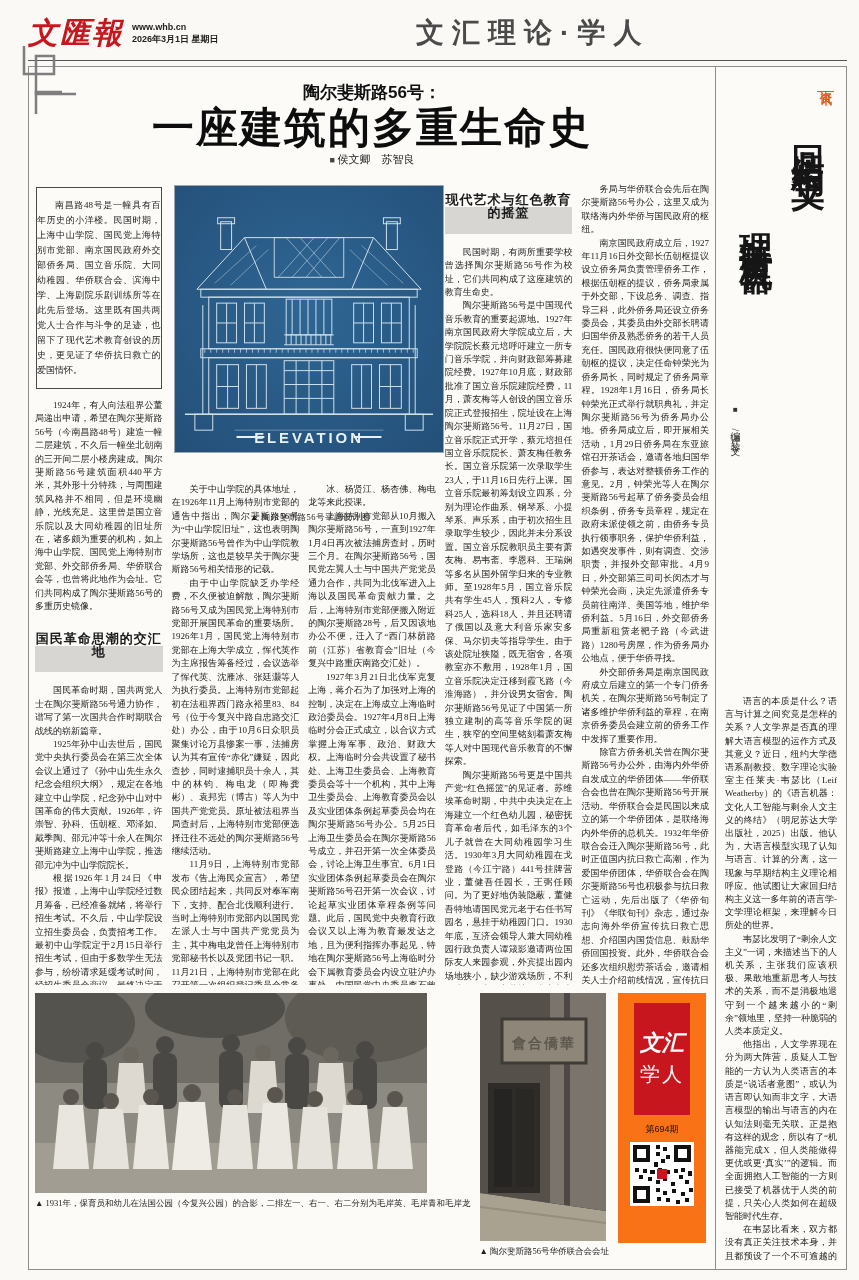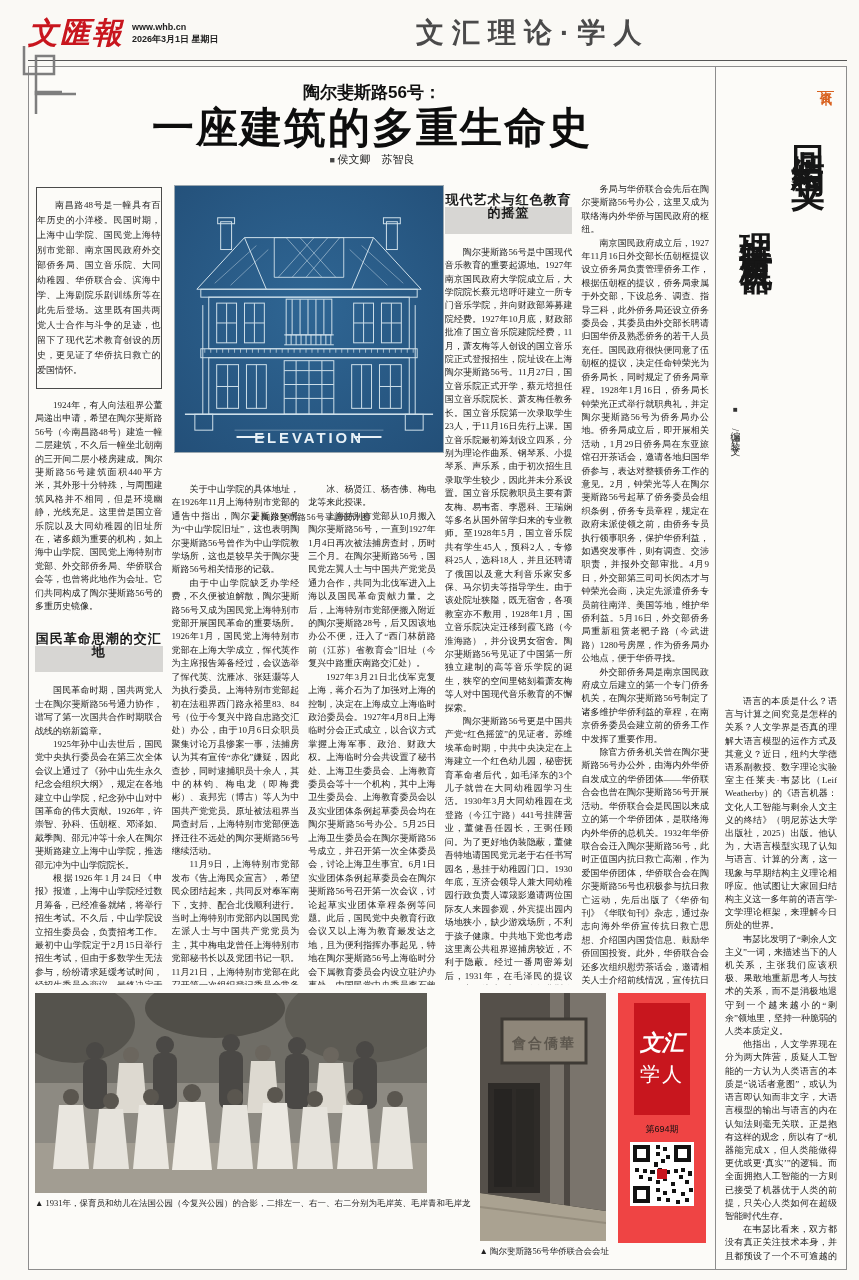--- a/index.html
+++ b/index.html
@@ -51,21 +51,21 @@
   
   .blueprint { position:absolute; left:139px; top:2px; width:272px; }
   .blueprint svg { display:block; border:1px solid #9aa7b0; }
   .fig-caption { font-size:8.5px; color:#222; text-align:center; padding-top:15px; letter-spacing:.5px;margin-top:44px; }
 
   
   .photos-row { display:flex; gap:9px; margin-top:8px; height:278px; }
   .photo-box { display:flex; flex-direction:column; }
   .photo-box svg { display:block; }
   .photo-cap { font-size:8.5px; color:#222; padding-top:5px; text-align:left; }
-  .journal-panel { width:88px; height:250px; background:#ef4444; display:flex; flex-direction:column;
+  .journal-panel { width:88px; height:250px; background:#f97316; display:flex; flex-direction:column;
                    align-items:center; padding-top:10px; }
   .journal-logo { width:56px; height:112px; background:#c8161e; color:#fff; display:flex;
                   flex-direction:column; align-items:center; justify-content:center; }
   .journal-logo .l1 { font-style:italic; font-weight:bold; font-size:22px; line-height:24px; }
   .journal-logo .l2 { font-family:"Liberation Sans",sans-serif; font-size:20px; letter-spacing:2px; margin-top:6px; }
   .issue-no { font-size:9px; color:#111; margin:8px 0 6px 0; font-family:"Liberation Sans",sans-serif; }
 
   
   .tag { position:absolute; top:14px; right:12px; color:#d9611f; font-weight:bold; font-size:12px;
          writing-mode:vertical-rl; letter-spacing:2px; font-family:"Liberation Sans",sans-serif;
@@ -147,20 +147,21 @@
           <div class="body-text">
               <p>冰、杨贤江、杨杏佛、梅电龙等来此授课。</p>
               <p>上海特别市党部从10月搬入陶尔斐斯路56号，一直到1927年1月4日再次被法捕房查封，历时三个月。在陶尔斐斯路56号，国民党左翼人士与中国共产党党员通力合作，共同为北伐军进入上海以及国民革命贡献力量。之后，上海特别市党部便搬入附近的陶尔斐斯路28号，后又因该地办公不便，迁入了“西门林荫路前（江苏）省教育会”旧址（今复兴中路重庆南路交汇处）。</p>
               <p>1927年3月21日北伐军克复上海，蒋介石为了加强对上海的控制，决定在上海成立上海临时政治委员会。1927年4月8日上海临时分会正式成立，以合议方式掌握上海军事、政治、财政大权。上海临时分会共设置了秘书处、上海卫生委员会、上海教育委员会等十一个机构，其中上海卫生委员会、上海教育委员会以及实业团体条例起草委员会均在陶尔斐斯路56号办公。5月25日上海卫生委员会在陶尔斐斯路56号成立，并召开第一次全体委员会，讨论上海卫生事宜。6月1日实业团体条例起草委员会在陶尔斐斯路56号召开第一次会议，讨论起草实业团体章程条例等问题。此后，国民党中央教育行政会议又以上海为教育最发达之地，且为便利指挥办事起见，特地在陶尔斐斯路56号上海临时分会下属教育委员会内设立驻沪办事处，由国民党中央委员李石曾主持。</p>
             </div>
         </div>
 
         <div class="col col4">
           <h3 class="sec-head">现代艺术与红色教育的摇篮</h3>
           <div class="body-text">
+              <p>民国时期，有两所重要学校曾选择陶尔斐斯路56号作为校址，它们共同构成了这座建筑的教育生命史。</p>
               <p>陶尔斐斯路56号是中国现代音乐教育的重要起源地。1927年南京国民政府大学院成立后，大学院院长蔡元培呼吁建立一所专门音乐学院，并向财政部筹募建院经费。1927年10月底，财政部批准了国立音乐院建院经费，11月，萧友梅等人创设的国立音乐院正式登报招生，院址设在上海陶尔斐斯路56号。11月27日，国立音乐院正式开学，蔡元培担任国立音乐院院长、萧友梅任教务长。国立音乐院第一次录取学生23人，于11月16日先行上课。国立音乐院最初筹划设立四系，分别为理论作曲系、钢琴系、小提琴系、声乐系，由于初次招生且录取学生较少，因此并未分系设置。国立音乐院教职员主要有萧友梅、易韦斋、李恩科、王瑞娴等多名从国外留学归来的专业教师。至1928年5月，国立音乐院共有学生45人，预科2人，专修科25人，选科18人，并且还聘请了俄国以及意大利音乐家安多保、马尔切夫等指导学生。由于该处院址狭隘，既无宿舍，各项教室亦不敷用，1928年1月，国立音乐院决定迁移到霞飞路（今淮海路），并分设男女宿舍。陶尔斐斯路56号见证了中国第一所独立建制的高等音乐学院的诞生，狭窄的空间里铭刻着萧友梅等人对中国现代音乐教育的不懈探索。</p>
               <p>陶尔斐斯路56号更是中国共产党“红色摇篮”的见证者。苏维埃革命时期，中共中央决定在上海建立一个红色幼儿园，秘密抚育革命者后代，如毛泽东的3个儿子就曾在大同幼稚园学习生活。1930年3月大同幼稚园在戈登路（今江宁路）441号挂牌营业，董健吾任园长，王弼任顾问。为了更好地伪装隐蔽，董健吾特地请国民党元老于右任书写园名，悬挂于幼稚园门口。1930年底，互济会领导人兼大同幼稚园行政负责人谭箴影邀请两位国际友人来园参观，外宾提出园内场地狭小，缺少游戏场所，不利于孩子健康。中共地下党也考虑这里离公共租界巡捕房较近，不利于隐蔽。经过一番周密筹划后，1931年，在毛泽民的提议下，大同幼稚园迁至陶尔斐斯路56号。此地方便隐蔽，租金低廉，大同幼稚园能够负担。迁址得到蔡元培的帮助。1931年4月，由于中共中央特科二号人物顾顺章的叛变，中共上海地下党组织遭到严重破坏，1932年3月，组织决定解散大同幼稚园。</p>
             </div>
 
         </div>
 
         <div class="col col5">
           <div class="body-text">
               <p>务局与华侨联合会先后在陶尔斐斯路56号办公，这里又成为联络海内外华侨与国民政府的枢纽。</p>
               <p>南京国民政府成立后，1927年11月16日外交部长伍朝枢提议设立侨务局负责管理侨务工作，根据伍朝枢的提议，侨务局隶属于外交部，下设总务、调查、指导三科，此外侨务局还设立侨务委员会，其委员由外交部长聘请归国华侨及熟悉侨务的若干人员充任。国民政府很快便同意了伍朝枢的提议，决定任命钟荣光为侨务局长，同时规定了侨务局章程。1928年1月16日，侨务局长钟荣光正式举行就职典礼，并定陶尔斐斯路56号为侨务局办公地。侨务局成立后，即开展相关活动，1月29日侨务局在东亚旅馆召开茶话会，邀请各地归国华侨参与，表达对整顿侨务工作的意见。2月，钟荣光等人在陶尔斐斯路56号起草了侨务委员会组织条例，侨务专员章程，规定在政府未派使领之前，由侨务专员执行领事职务，保护华侨利益，如遇突发事件，则有调查、交涉职责，并报外交部审批。4月9日，外交部第三司司长闵杰才与钟荣光会商，决定先派遣侨务专员前往南洋、美国等地，维护华侨利益。5月16日，外交部侨务局重新租赁老靶子路（今武进路）1280号房屋，作为侨务局办公地点，便于华侨寻找。</p>

